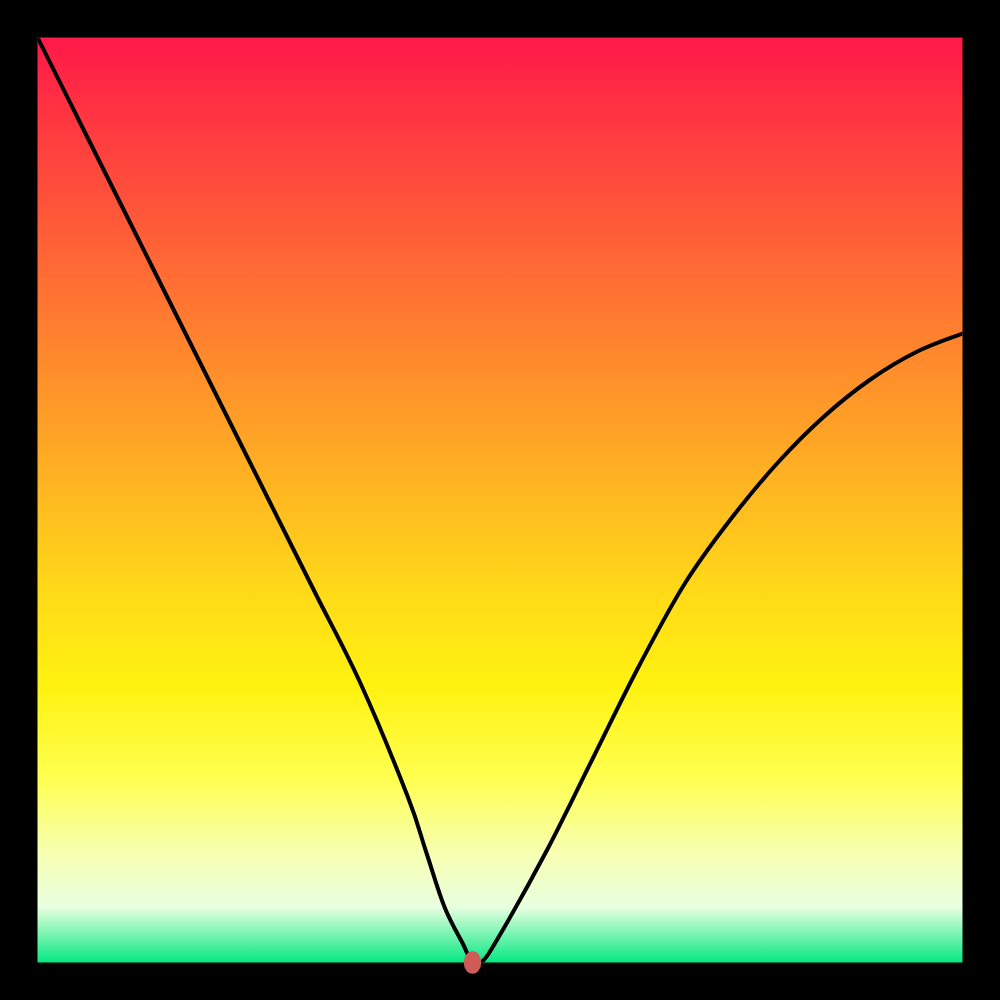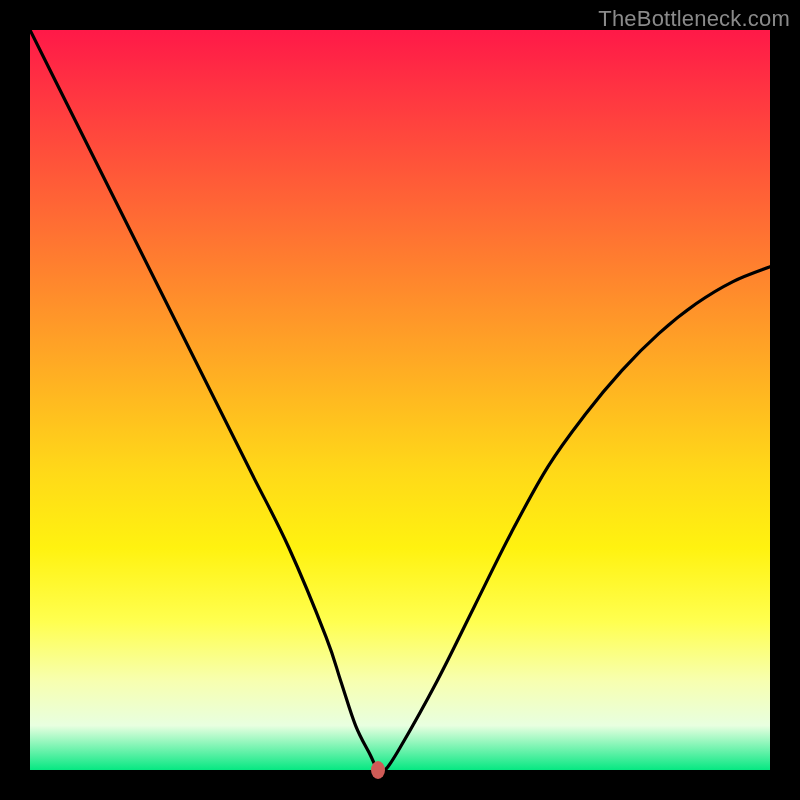--- a/index.html
+++ b/index.html
@@ -66,14 +66,13 @@
 </head>
 <body>
 
 <div class="frame">
   <div class="plot">
     <svg class="curve" viewBox="0 0 740 740" preserveAspectRatio="none">
       <path id="curve-path" fill="none" stroke="#000" stroke-width="3.2" stroke-linejoin="round" stroke-linecap="round" d="M 0.00 0.00 C 6.66 13.32, 23.68 47.36, 37.00 74.00 C 50.32 100.64, 60.68 121.36, 74.00 148.00 C 87.32 174.64, 97.68 195.36, 111.00 222.00 C 124.32 248.64, 134.68 269.36, 148.00 296.00 C 161.32 322.64, 171.68 343.36, 185.00 370.00 C 198.32 396.64, 208.68 417.36, 222.00 444.00 C 235.32 470.64, 245.68 488.70, 259.00 518.00 C 272.32 547.30, 286.68 582.82, 296.00 606.80 C 305.32 630.78, 305.47 635.22, 310.80 651.20 C 316.13 667.18, 320.27 682.28, 325.60 695.60 C 330.93 708.92, 336.40 717.21, 340.40 725.20 C 344.40 733.19, 345.14 737.34, 347.80 740.00 C 350.46 742.66, 351.20 744.00, 355.20 740.00 C 359.20 736.00, 360.68 733.78, 370.00 717.80 C 379.32 701.82, 393.68 676.51, 407.00 651.20 C 420.32 625.89, 430.68 603.84, 444.00 577.20 C 457.32 550.56, 467.68 528.51, 481.00 503.20 C 494.32 477.89, 504.68 457.91, 518.00 436.60 C 531.32 415.29, 541.68 402.12, 555.00 384.80 C 568.32 367.48, 578.68 355.05, 592.00 340.40 C 605.32 325.75, 615.68 315.39, 629.00 303.40 C 642.32 291.41, 652.68 283.12, 666.00 273.80 C 679.32 264.48, 689.68 258.26, 703.00 251.60 C 716.32 244.94, 733.34 239.46, 740.00 236.80"></path>
     </svg>
     <div class="marker" id="marker" style="left: 347.8px; top: 740px;"></div>
   </div>
-  <div class="watermark">TheBottleneck.com</div>
 </div>
 
 </body></html>

